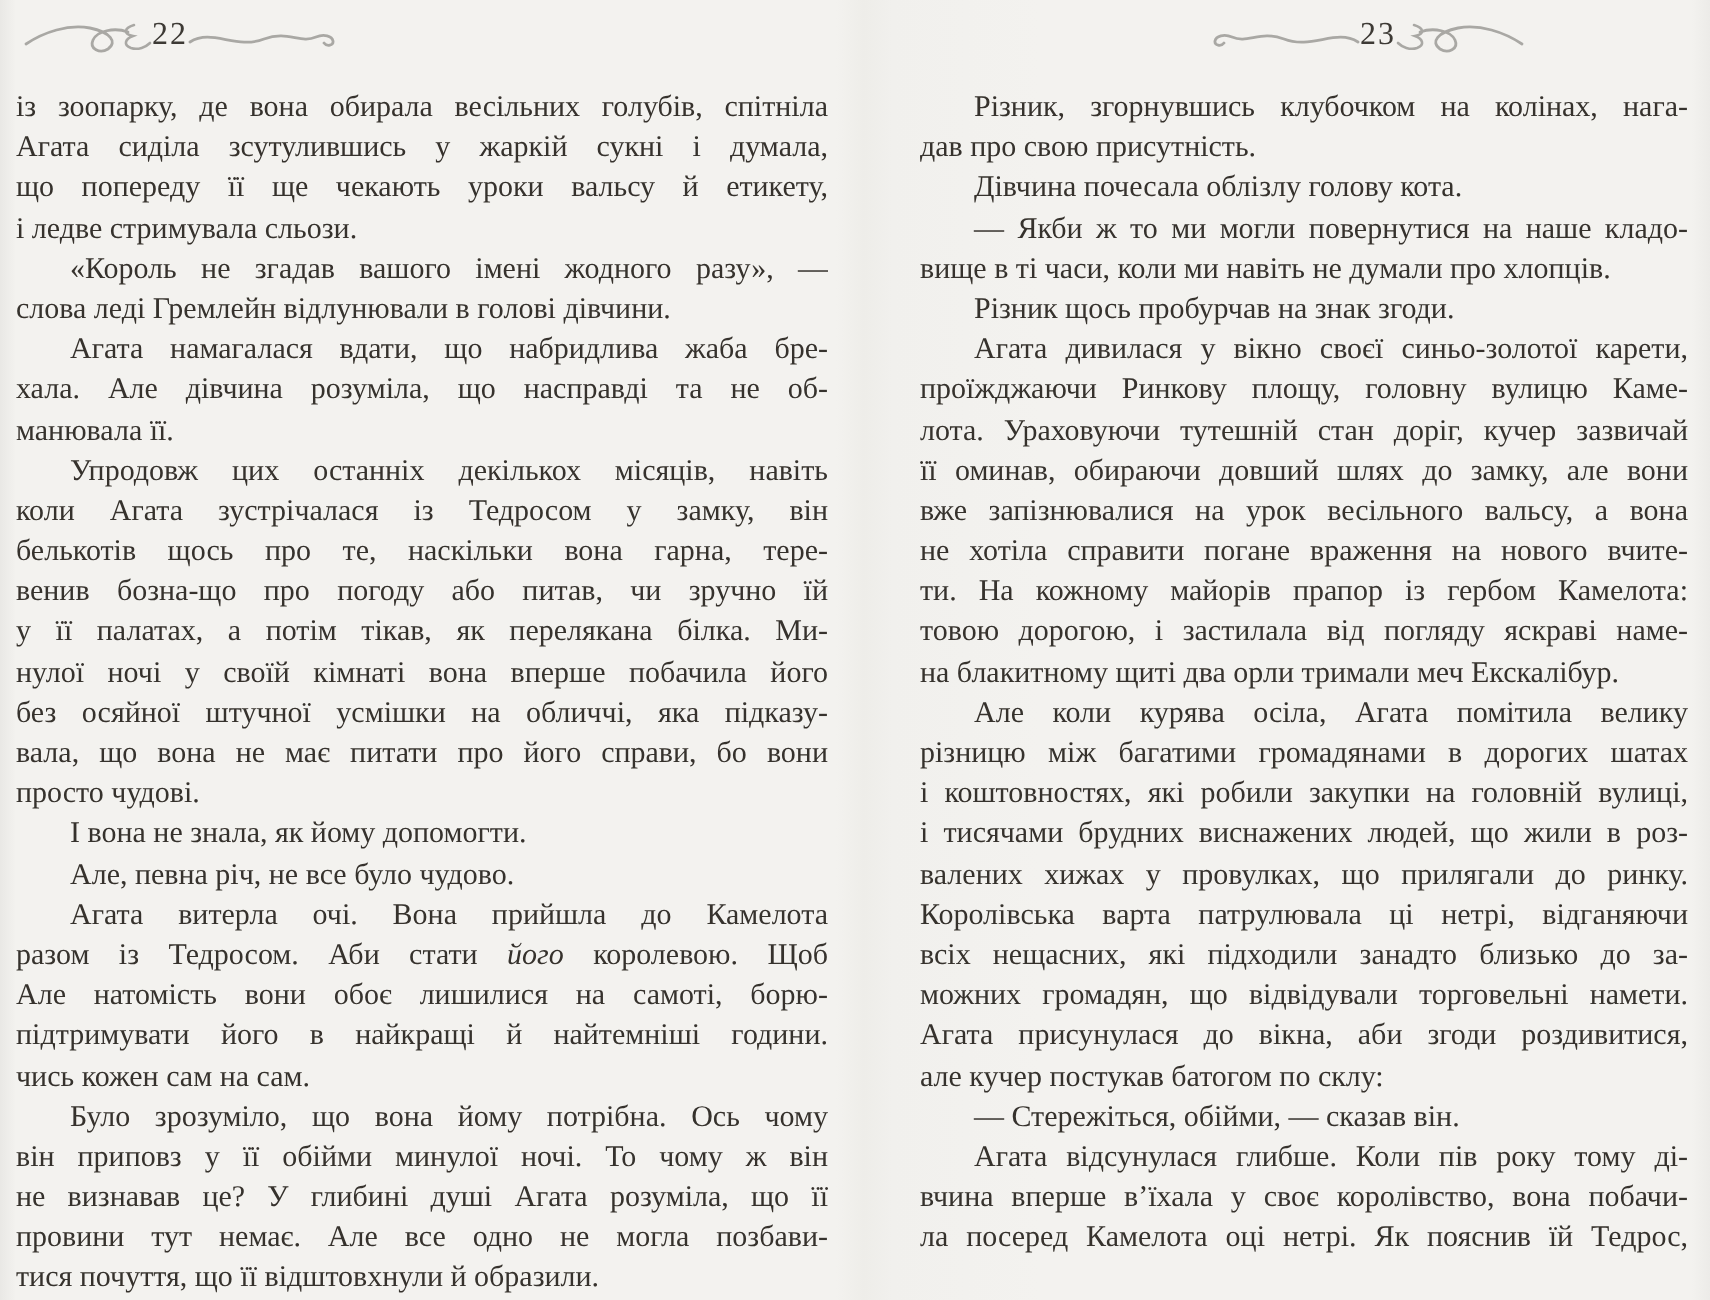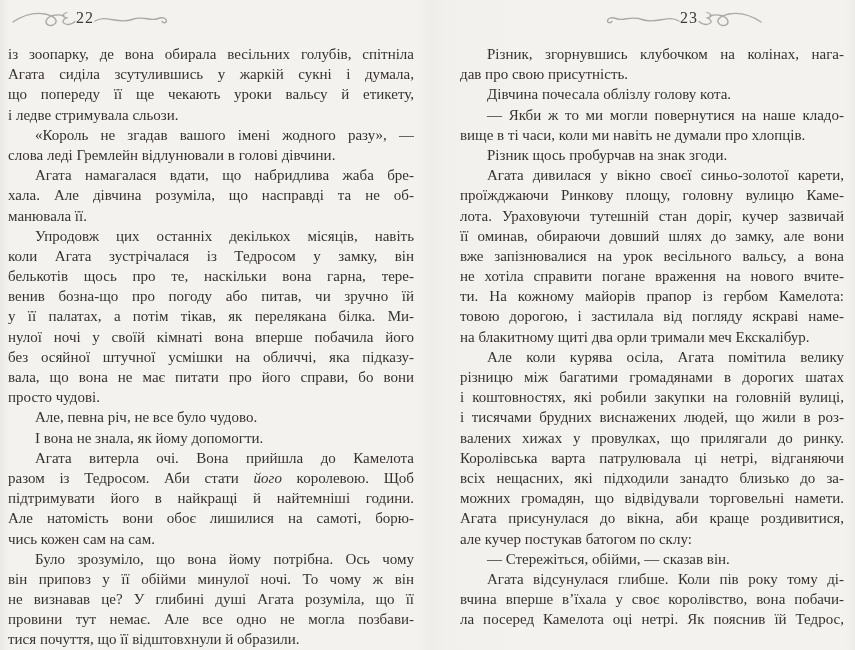--- a/index.html
+++ b/index.html
@@ -89,26 +89,26 @@
       <div class="line last"><span>манювала її.</span></div>
       <div class="line indent"><span>Упродовж цих останніх декількох місяців, навіть</span></div>
       <div class="line"><span>коли Агата зустрічалася із Тедросом у замку, він</span></div>
       <div class="line"><span>белькотів щось про те, наскільки вона гарна, тере-</span></div>
       <div class="line"><span>венив бозна-що про погоду або питав, чи зручно їй</span></div>
       <div class="line"><span>у її палатах, а потім тікав, як перелякана білка. Ми-</span></div>
       <div class="line"><span>нулої ночі у своїй кімнаті вона вперше побачила його</span></div>
       <div class="line"><span>без осяйної штучної усмішки на обличчі, яка підказу-</span></div>
       <div class="line"><span>вала, що вона не має питати про його справи, бо вони</span></div>
       <div class="line last"><span>просто чудові.</span></div>
+      <div class="line indent last"><span>І вона не знала, як йому допомогти.</span></div>
       <div class="line indent last"><span>Але, певна річ, не все було чудово.</span></div>
-      <div class="line indent last"><span>І вона не знала, як йому допомогти.</span></div>
       <div class="line indent"><span>Агата витерла очі. Вона прийшла до Камелота</span></div>
       <div class="line"><span>разом із Тедросом. Аби стати </span><span class="italic">його</span><span> королевою. Щоб</span></div>
+      <div class="line"><span>Але натомість вони обоє лишилися на самоті, борю-</span></div>
       <div class="line"><span>підтримувати його в найкращі й найтемніші години.</span></div>
-      <div class="line"><span>Але натомість вони обоє лишилися на самоті, борю-</span></div>
       <div class="line last"><span>чись кожен сам на сам.</span></div>
       <div class="line indent"><span>Було зрозуміло, що вона йому потрібна. Ось чому</span></div>
       <div class="line"><span>він приповз у її обійми минулої ночі. То чому ж він</span></div>
       <div class="line"><span>не визнавав це? У глибині душі Агата розуміла, що її</span></div>
       <div class="line"><span>провини тут немає. Але все одно не могла позбави-</span></div>
       <div class="line last"><span>тися почуття, що її відштовхнули й образили.</span></div>
     </div>
 
   <div class="text-col col-right">
       <div class="line indent"><span>Різник, згорнувшись клубочком на колінах, нага-</span></div>
@@ -127,21 +127,21 @@
       <div class="line"><span>товою дорогою, і застилала від погляду яскраві наме-</span></div>
       <div class="line last"><span>на блакитному щиті два орли тримали меч Екскалібур.</span></div>
       <div class="line indent"><span>Але коли курява осіла, Агата помітила велику</span></div>
       <div class="line"><span>різницю між багатими громадянами в дорогих шатах</span></div>
       <div class="line"><span>і коштовностях, які робили закупки на головній вулиці,</span></div>
       <div class="line"><span>і тисячами брудних виснажених людей, що жили в роз-</span></div>
       <div class="line"><span>валених хижах у провулках, що прилягали до ринку.</span></div>
       <div class="line"><span>Королівська варта патрулювала ці нетрі, відганяючи</span></div>
       <div class="line"><span>всіх нещасних, які підходили занадто близько до за-</span></div>
       <div class="line"><span>можних громадян, що відвідували торговельні намети.</span></div>
-      <div class="line"><span>Агата присунулася до вікна, аби краще роздивитися,</span></div>
+      <div class="line"><span>Агата присунулася до вікна, аби згоди роздивитися,</span></div>
       <div class="line last"><span>але кучер постукав батогом по склу:</span></div>
       <div class="line indent last"><span>— Стережіться, обійми, — сказав він.</span></div>
       <div class="line indent"><span>Агата відсунулася глибше. Коли пів року тому ді-</span></div>
       <div class="line"><span>вчина вперше в’їхала у своє королівство, вона побачи-</span></div>
       <div class="line"><span>ла посеред Камелота оці нетрі. Як пояснив їй Тедрос,</span></div>
     </div>
 
 </div>
 
 </body></html>

